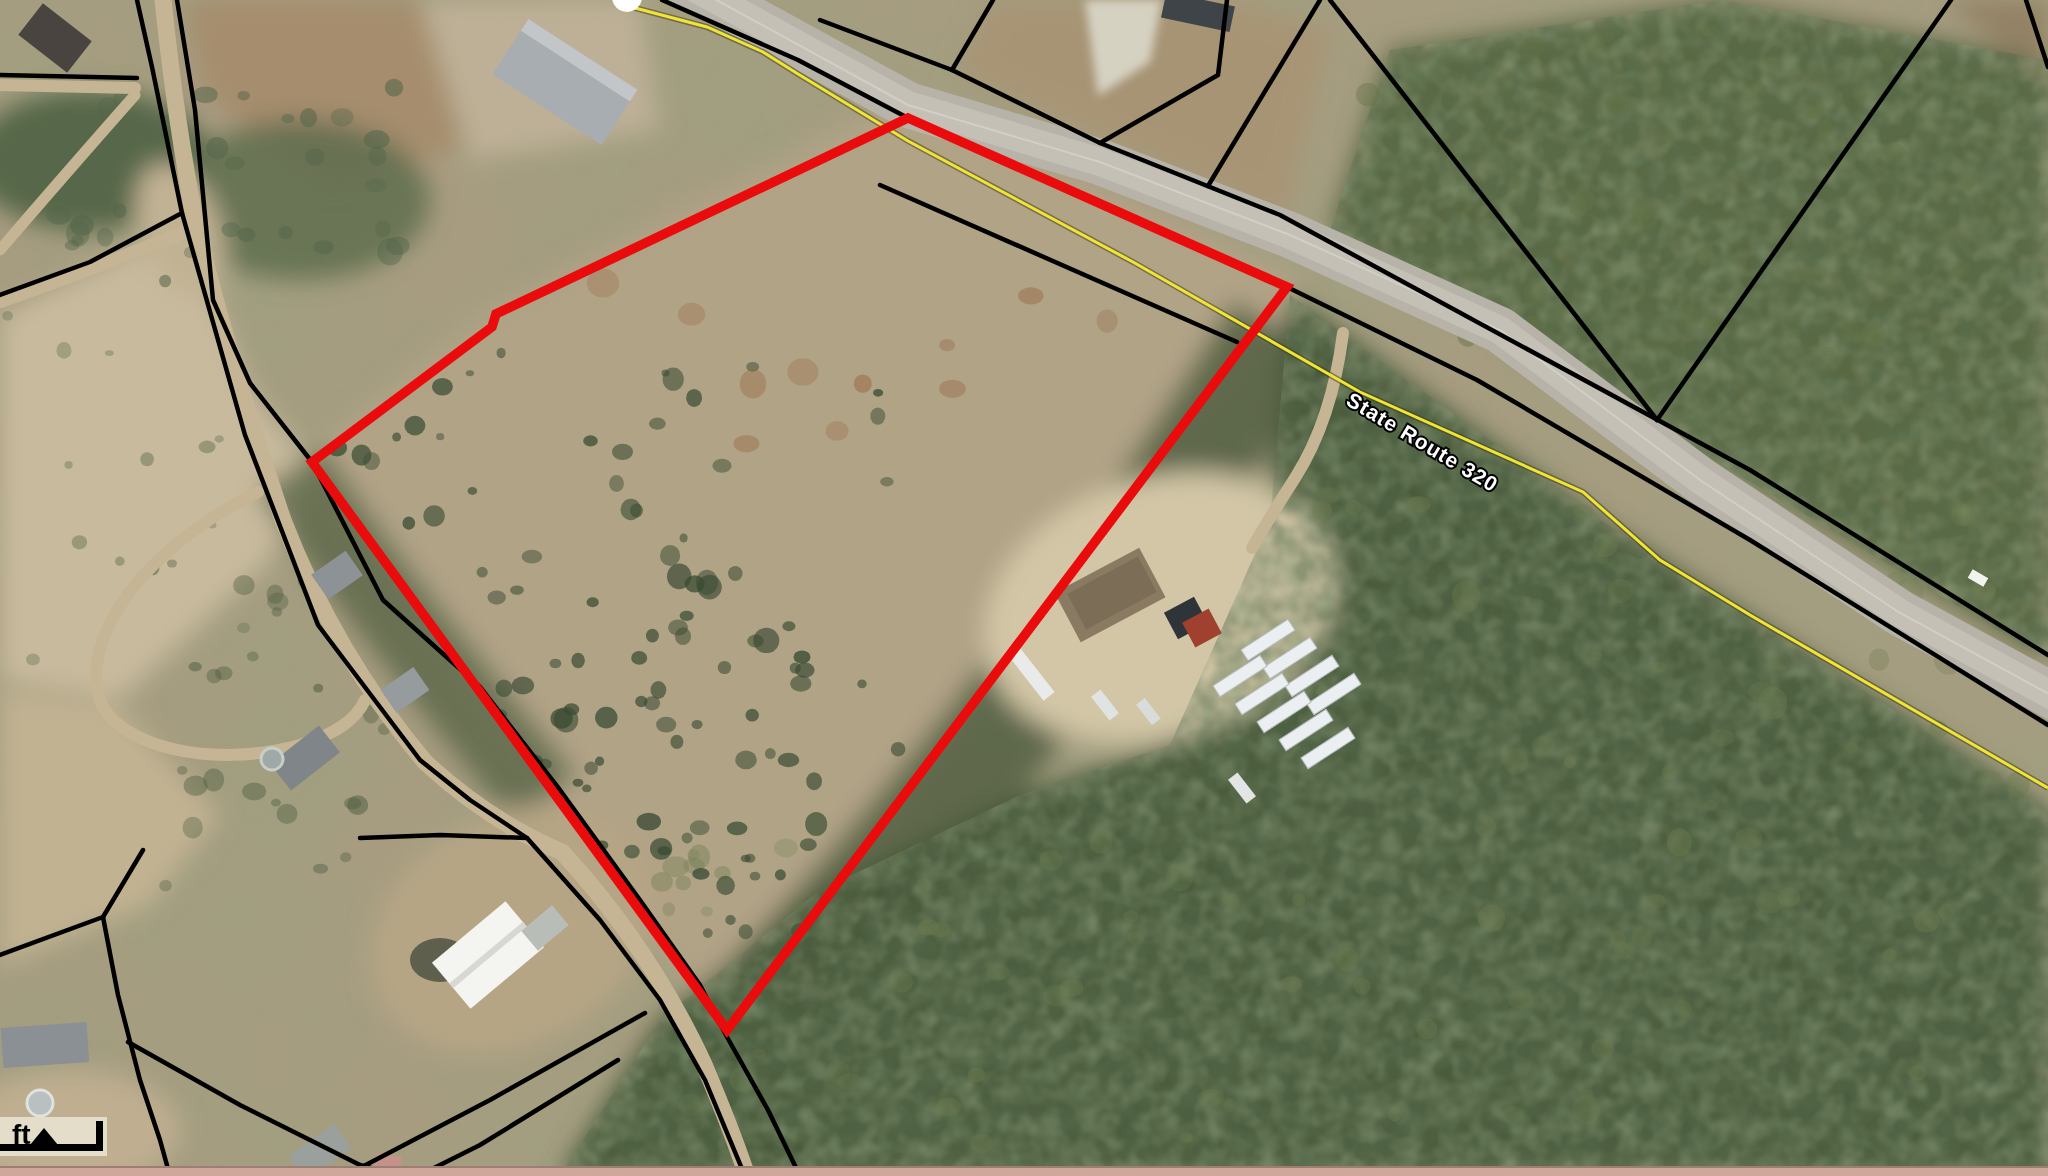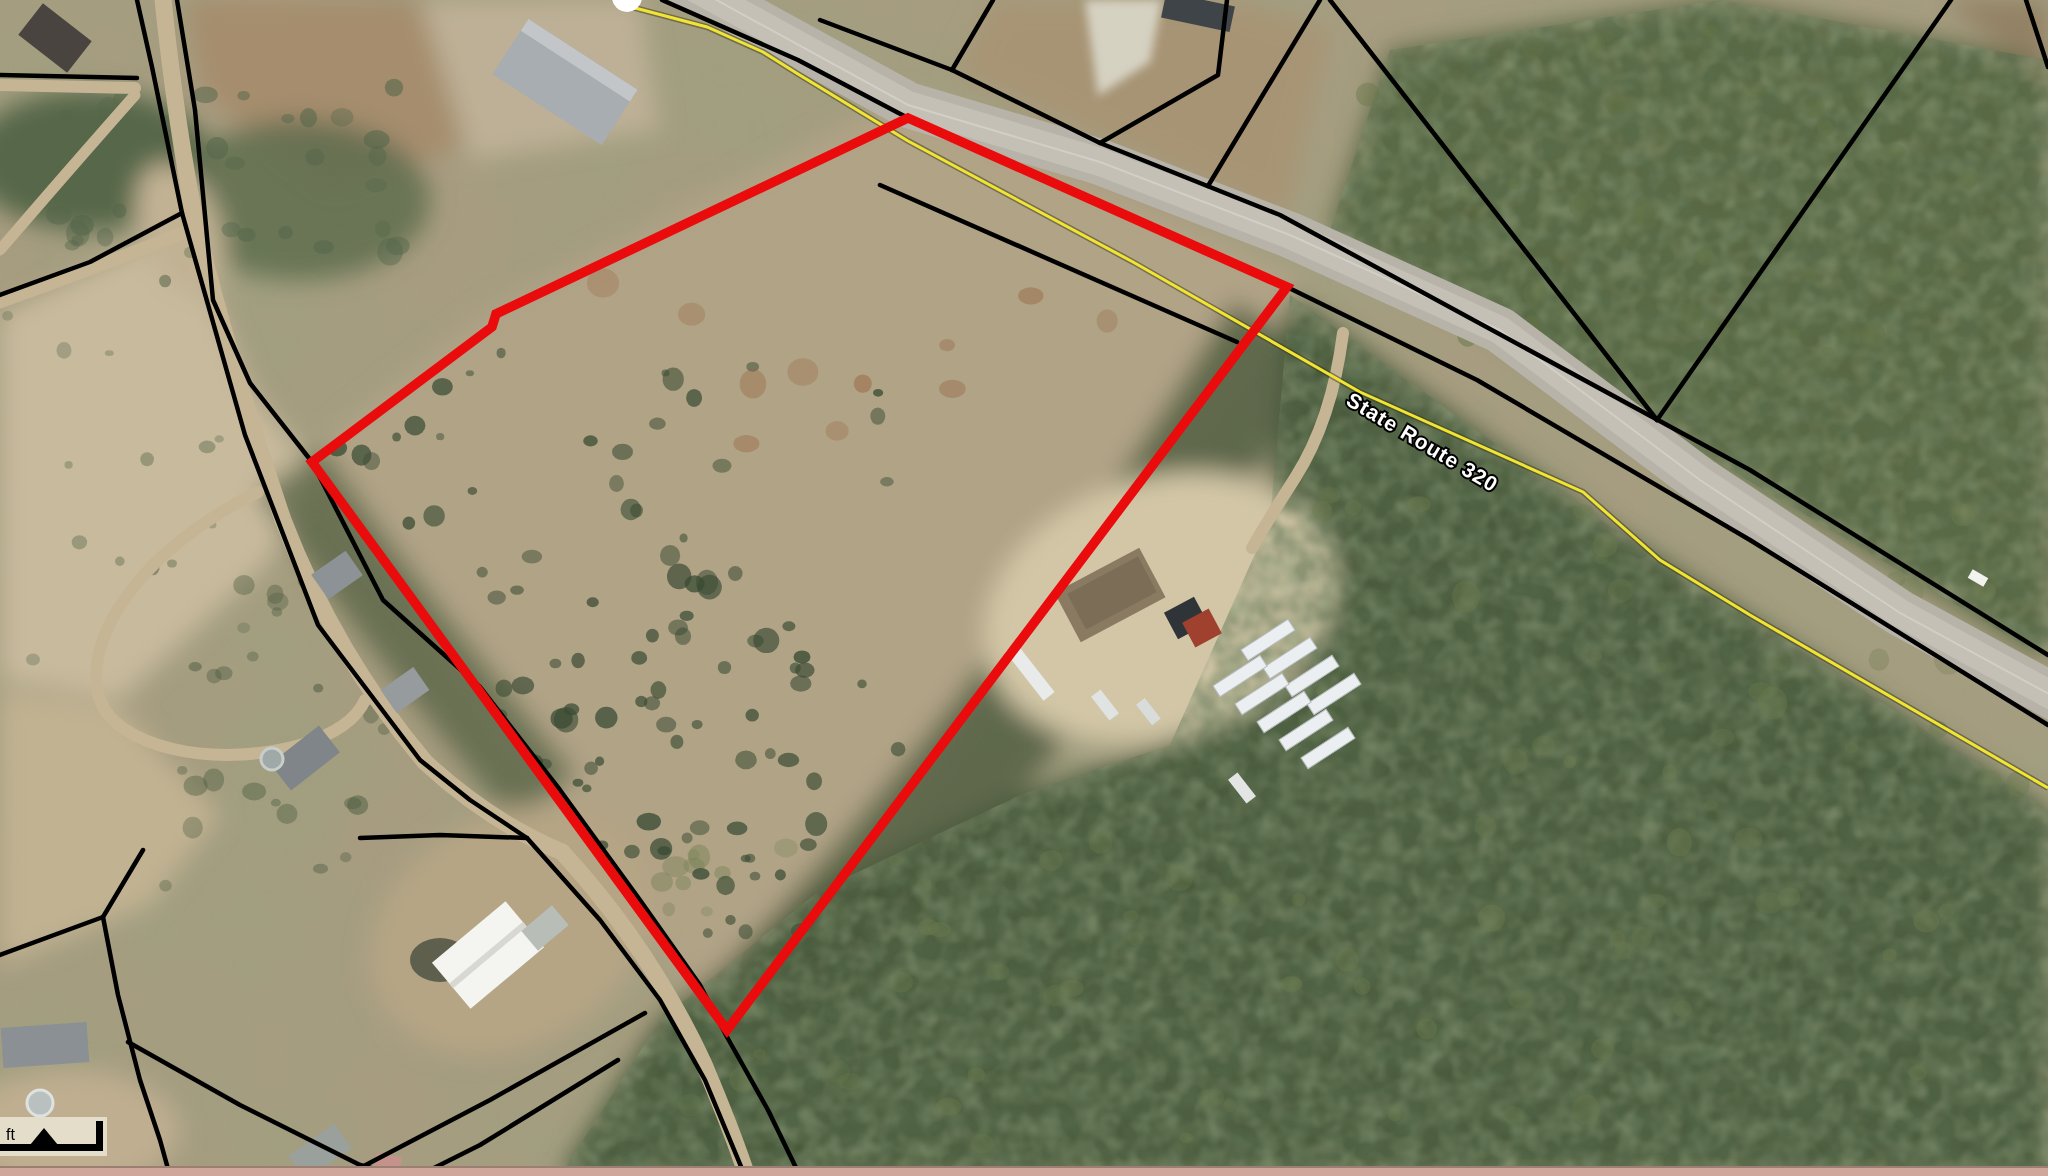--- a/index.html
+++ b/index.html
@@ -2,21 +2,21 @@
 <html><head>
 <meta charset="utf-8">
 <style>
   html,body{margin:0;padding:0;background:#222;}
   .viewport{position:relative;width:2048px;height:1176px;overflow:hidden;
     font-family:"Liberation Sans",sans-serif;background:#a29a80;}
   svg{display:block;}
   
   .scalebar{position:absolute;left:0;top:1117px;width:107px;height:39px;
     background:#e3ddca;z-index:20;}
-  .sb-label{position:absolute;left:6px;top:5px;font-size:16px;font-weight:normal;
+  .sb-label{position:absolute;left:12px;top:5px;font-size:28px;font-weight:bold;
     color:#000;line-height:26px;}
   .sb-arrow{position:absolute;left:30px;top:11px;width:0;height:0;
     border-left:14px solid transparent;border-right:14px solid transparent;
     border-bottom:17px solid #000;cursor:pointer;}
   .sb-bar-v{position:absolute;left:96px;top:4px;width:7px;height:30px;background:#000;}
   .sb-bar-h{position:absolute;left:0;top:27px;width:103px;height:7px;background:#000;}
   
   .footer-bar{position:absolute;left:0;bottom:0;width:100%;height:8px;
     background:#cfa89b;border-top:2px solid #9c7f72;z-index:30;}
   .road-label{font-size:21px;font-weight:bold;letter-spacing:1px;

